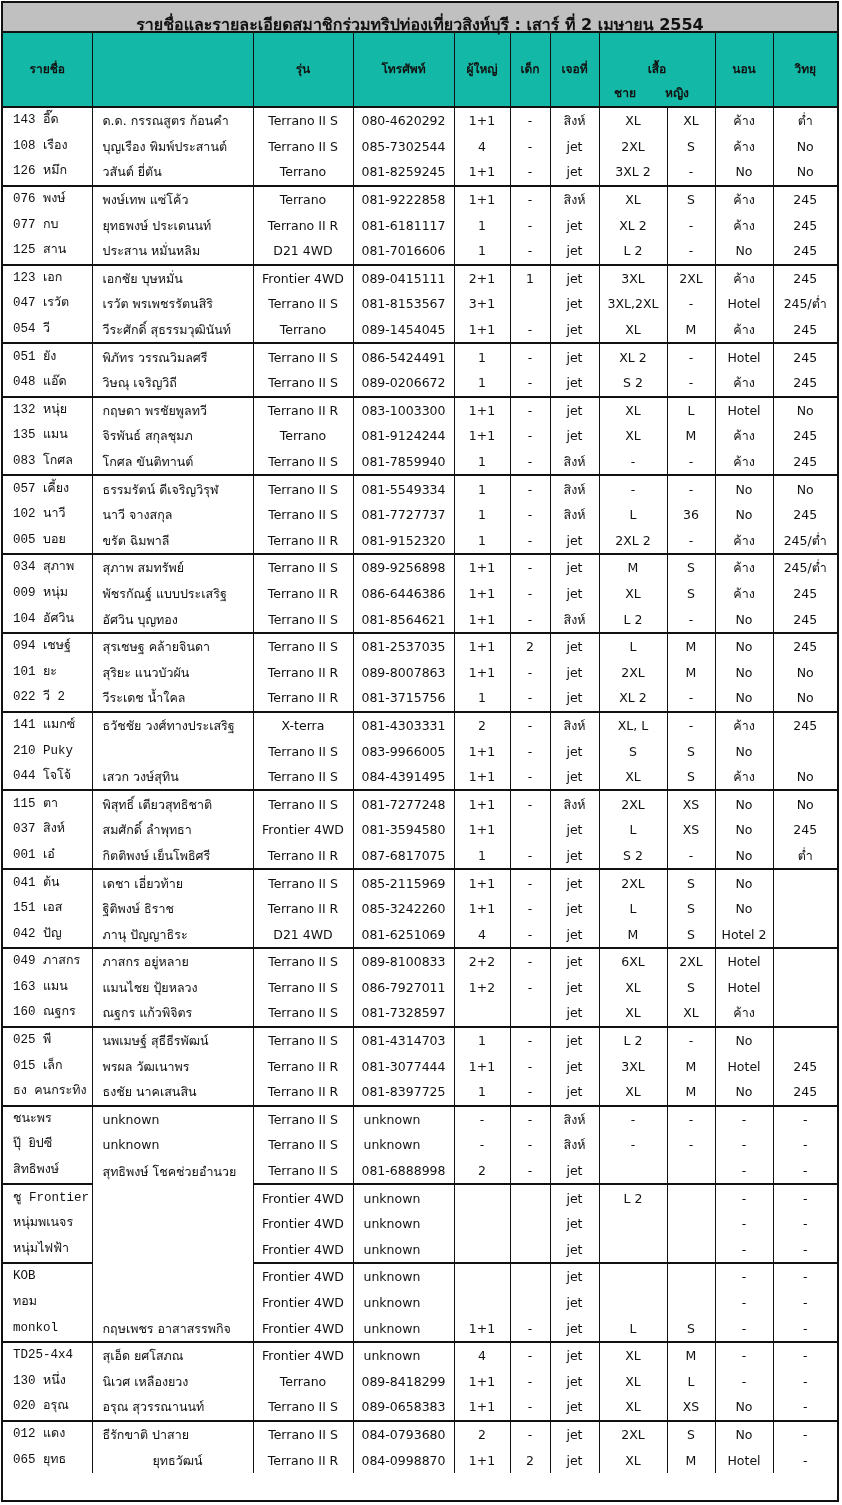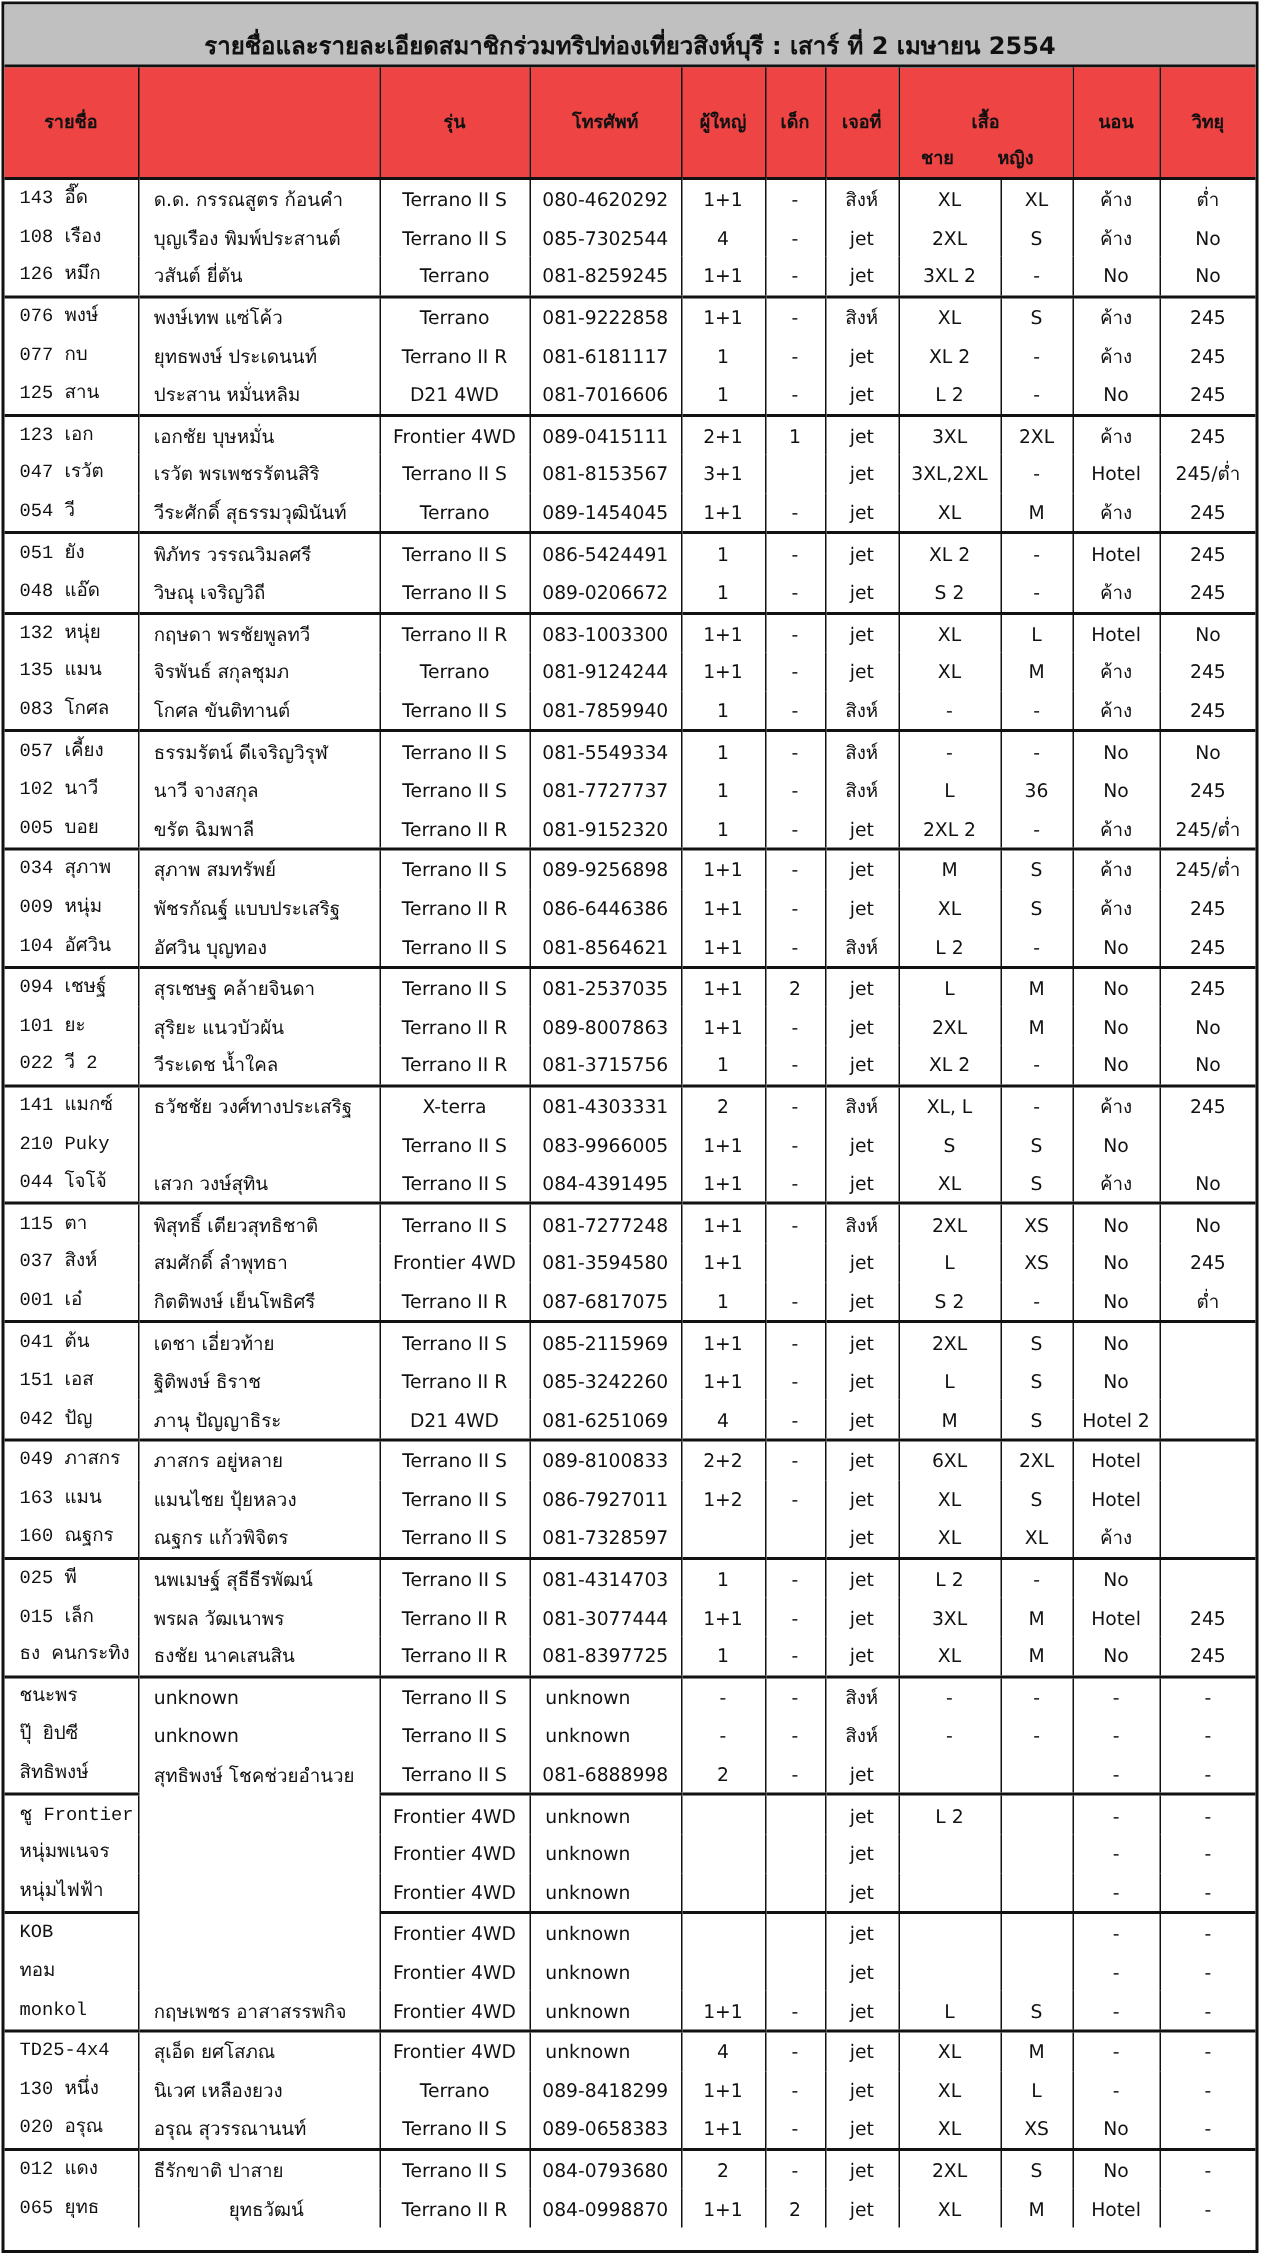--- a/index.html
+++ b/index.html
@@ -2,31 +2,31 @@
 <html><head>
 <meta charset="utf-8">
 <style>
   html, body { margin: 0; padding: 0; background: #ffffff; }
   body { width: 842px; height: 1505px; overflow: hidden; font-family: "DejaVu Sans", sans-serif; }
   .sheet {
     position: absolute; left: 1px; top: 1px; width: 838px; height: 1501px;
     border: 2px solid #111; box-sizing: border-box; background: #fff;
   }
   .title {
-    height: 42px; background: #c0c0c0; border-bottom: 2px solid #111;
+    height: 30px; background: #c0c0c0; border-bottom: 2px solid #111;
     display: flex; align-items: center; justify-content: center;
     font-weight: bold; font-size: 16px; color: #111; padding-top: 14px; box-sizing: border-box;
   }
   table { border-collapse: collapse; table-layout: fixed; width: 834px; }
   col.c1 { width: 89px; } col.c2 { width: 161px; } col.c3 { width: 100px; }
   col.c4 { width: 101px; } col.c5 { width: 56px; } col.c6 { width: 40px; }
   col.c7 { width: 49px; } col.c8 { width: 68px; } col.c9 { width: 48px; }
   col.c10 { width: 58px; } col.c11 { width: 64px; }
   thead th {
-    background: #ef4444; font-size: 12px; font-weight: bold; color: #111;
+    background: #14b8a6; font-size: 12px; font-weight: bold; color: #111;
     border-left: 1px solid #111; border-right: 1px solid #111; border-bottom: 2px solid #111;
     height: 74px; vertical-align: top; padding: 26px 0 0 0; box-sizing: border-box;
   }
   thead th:first-child { border-left: none; }
   thead th:last-child { border-right: none; }
   th.shirt { position: relative; }
   th.shirt .sub { position: absolute; bottom: 4px; left: 0; right: 11px; display: flex; justify-content: space-around; font-size: 12px; }
   tbody td {
     height: 25.6px; font-size: 12.5px; color: #111; padding: 0 3px; white-space: nowrap; overflow: hidden;
     border-left: 1px solid #111; border-right: 1px solid #111; text-align: center; line-height: 25px;

